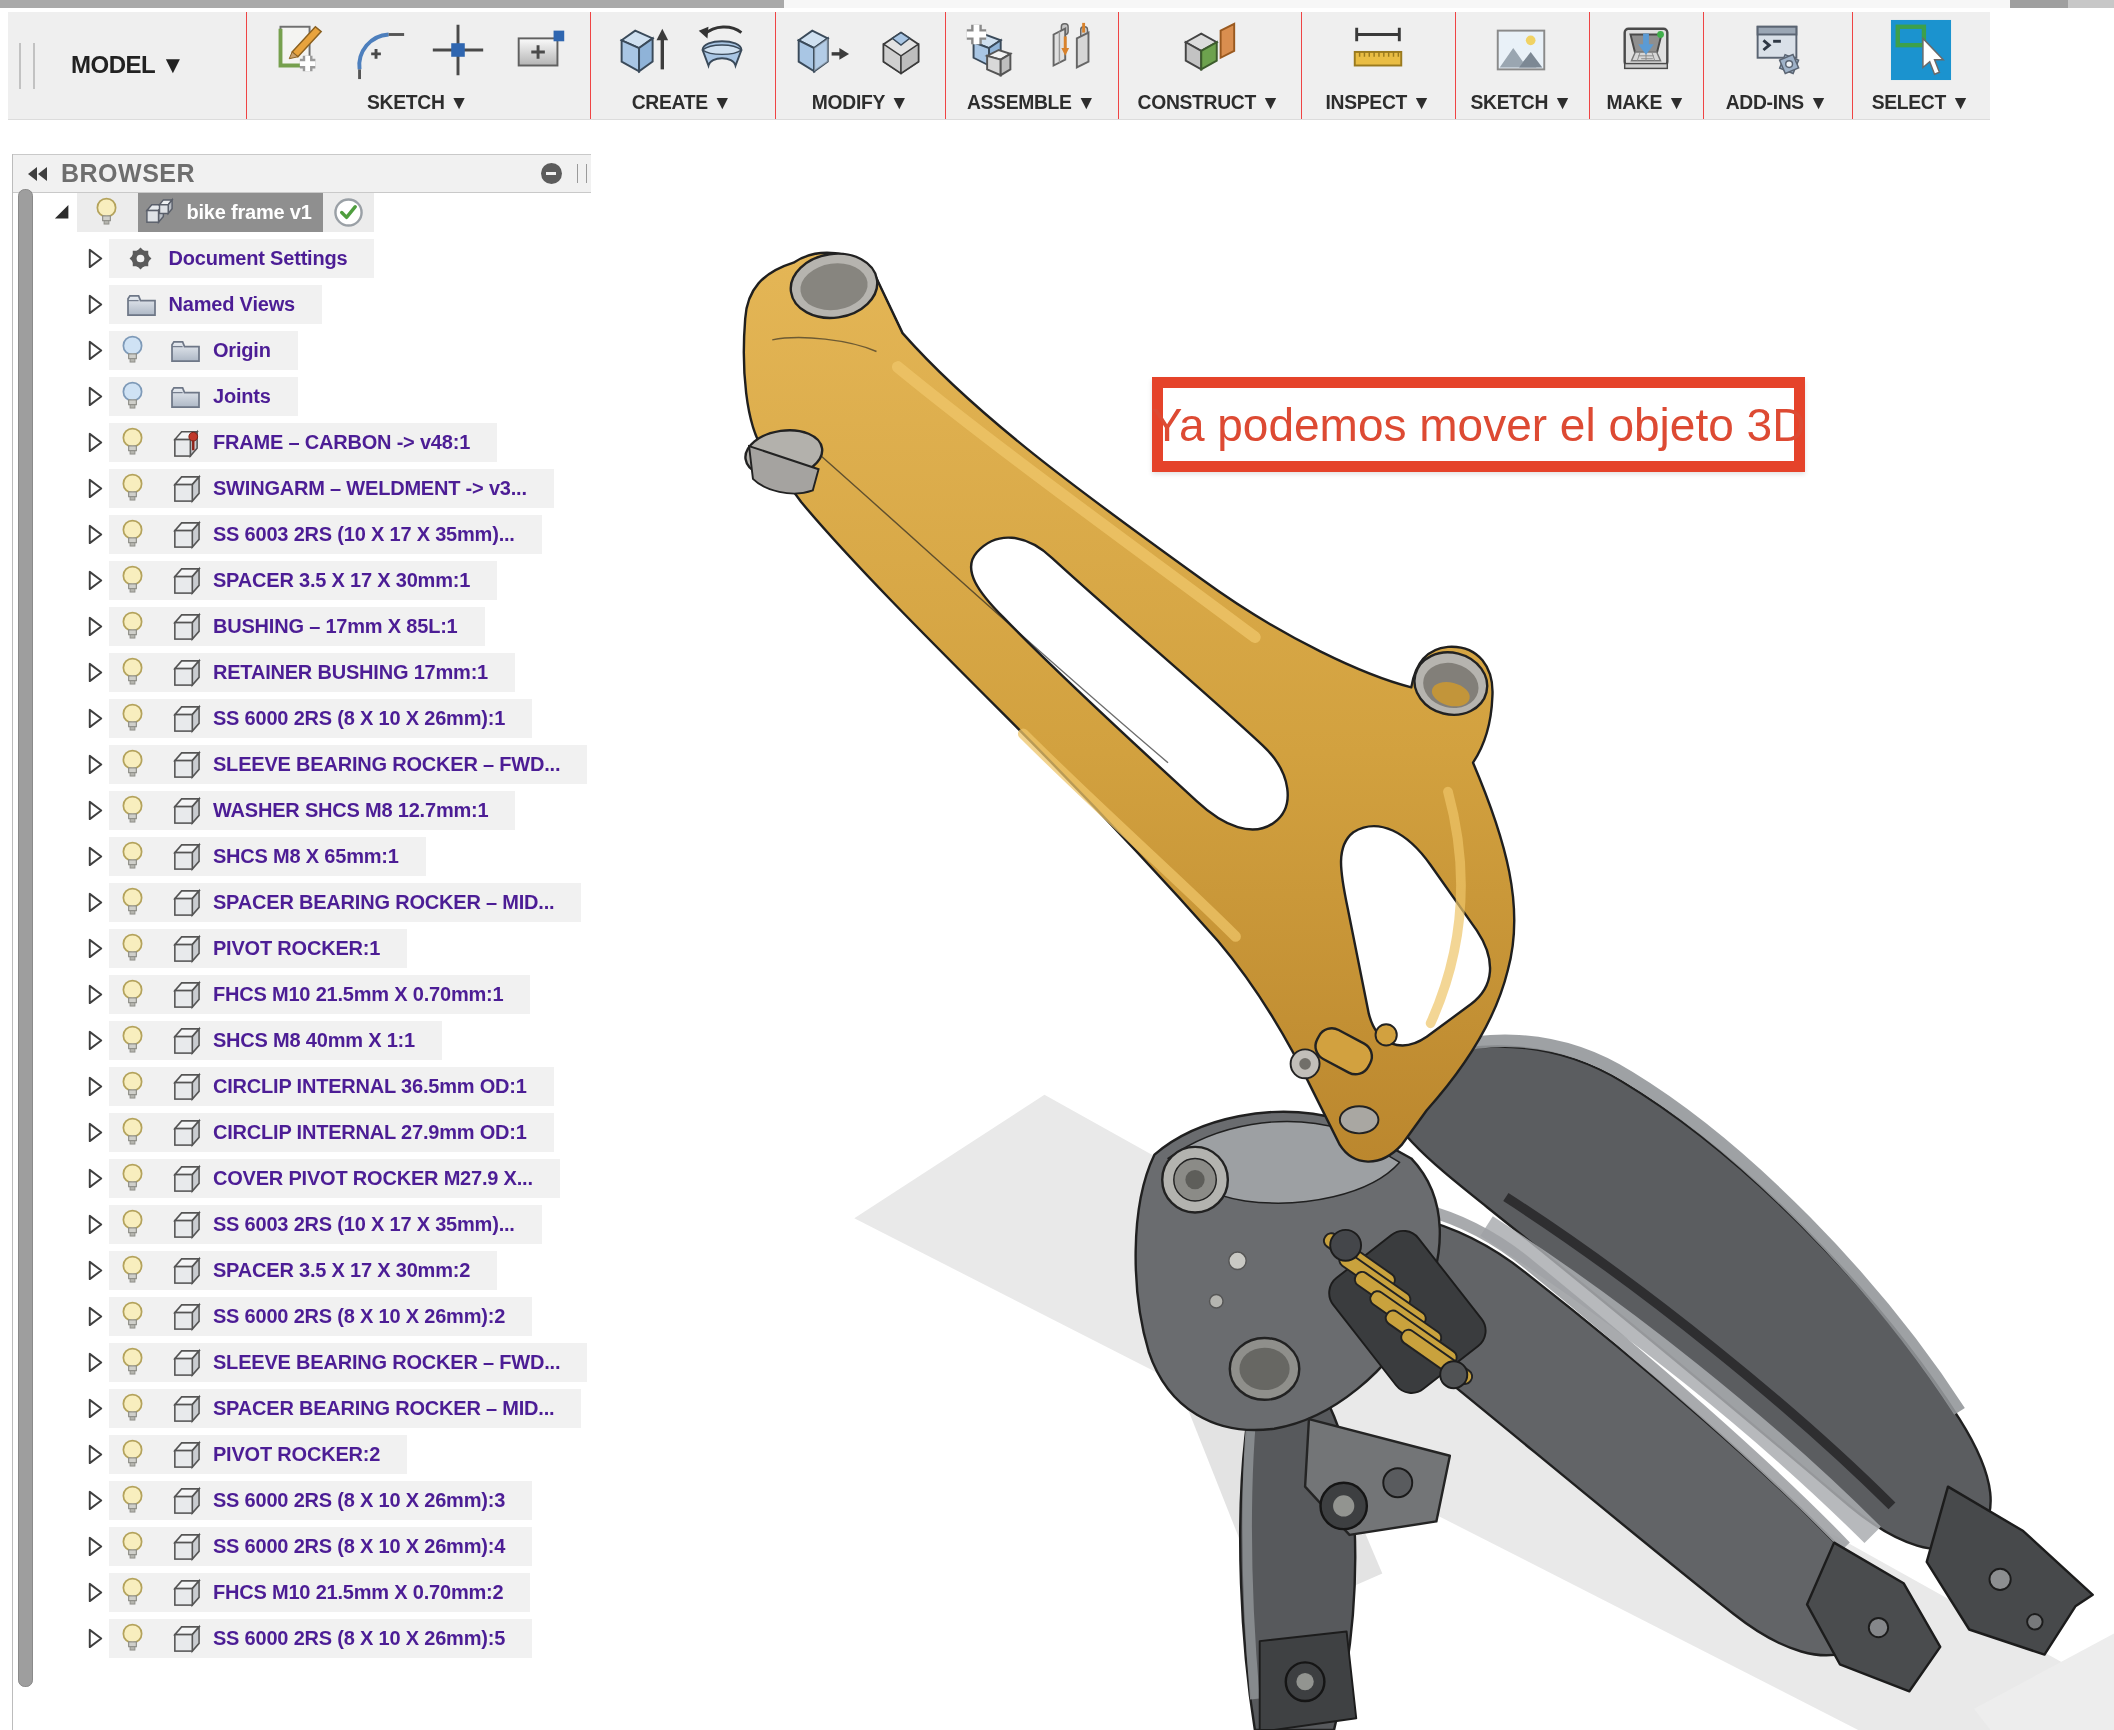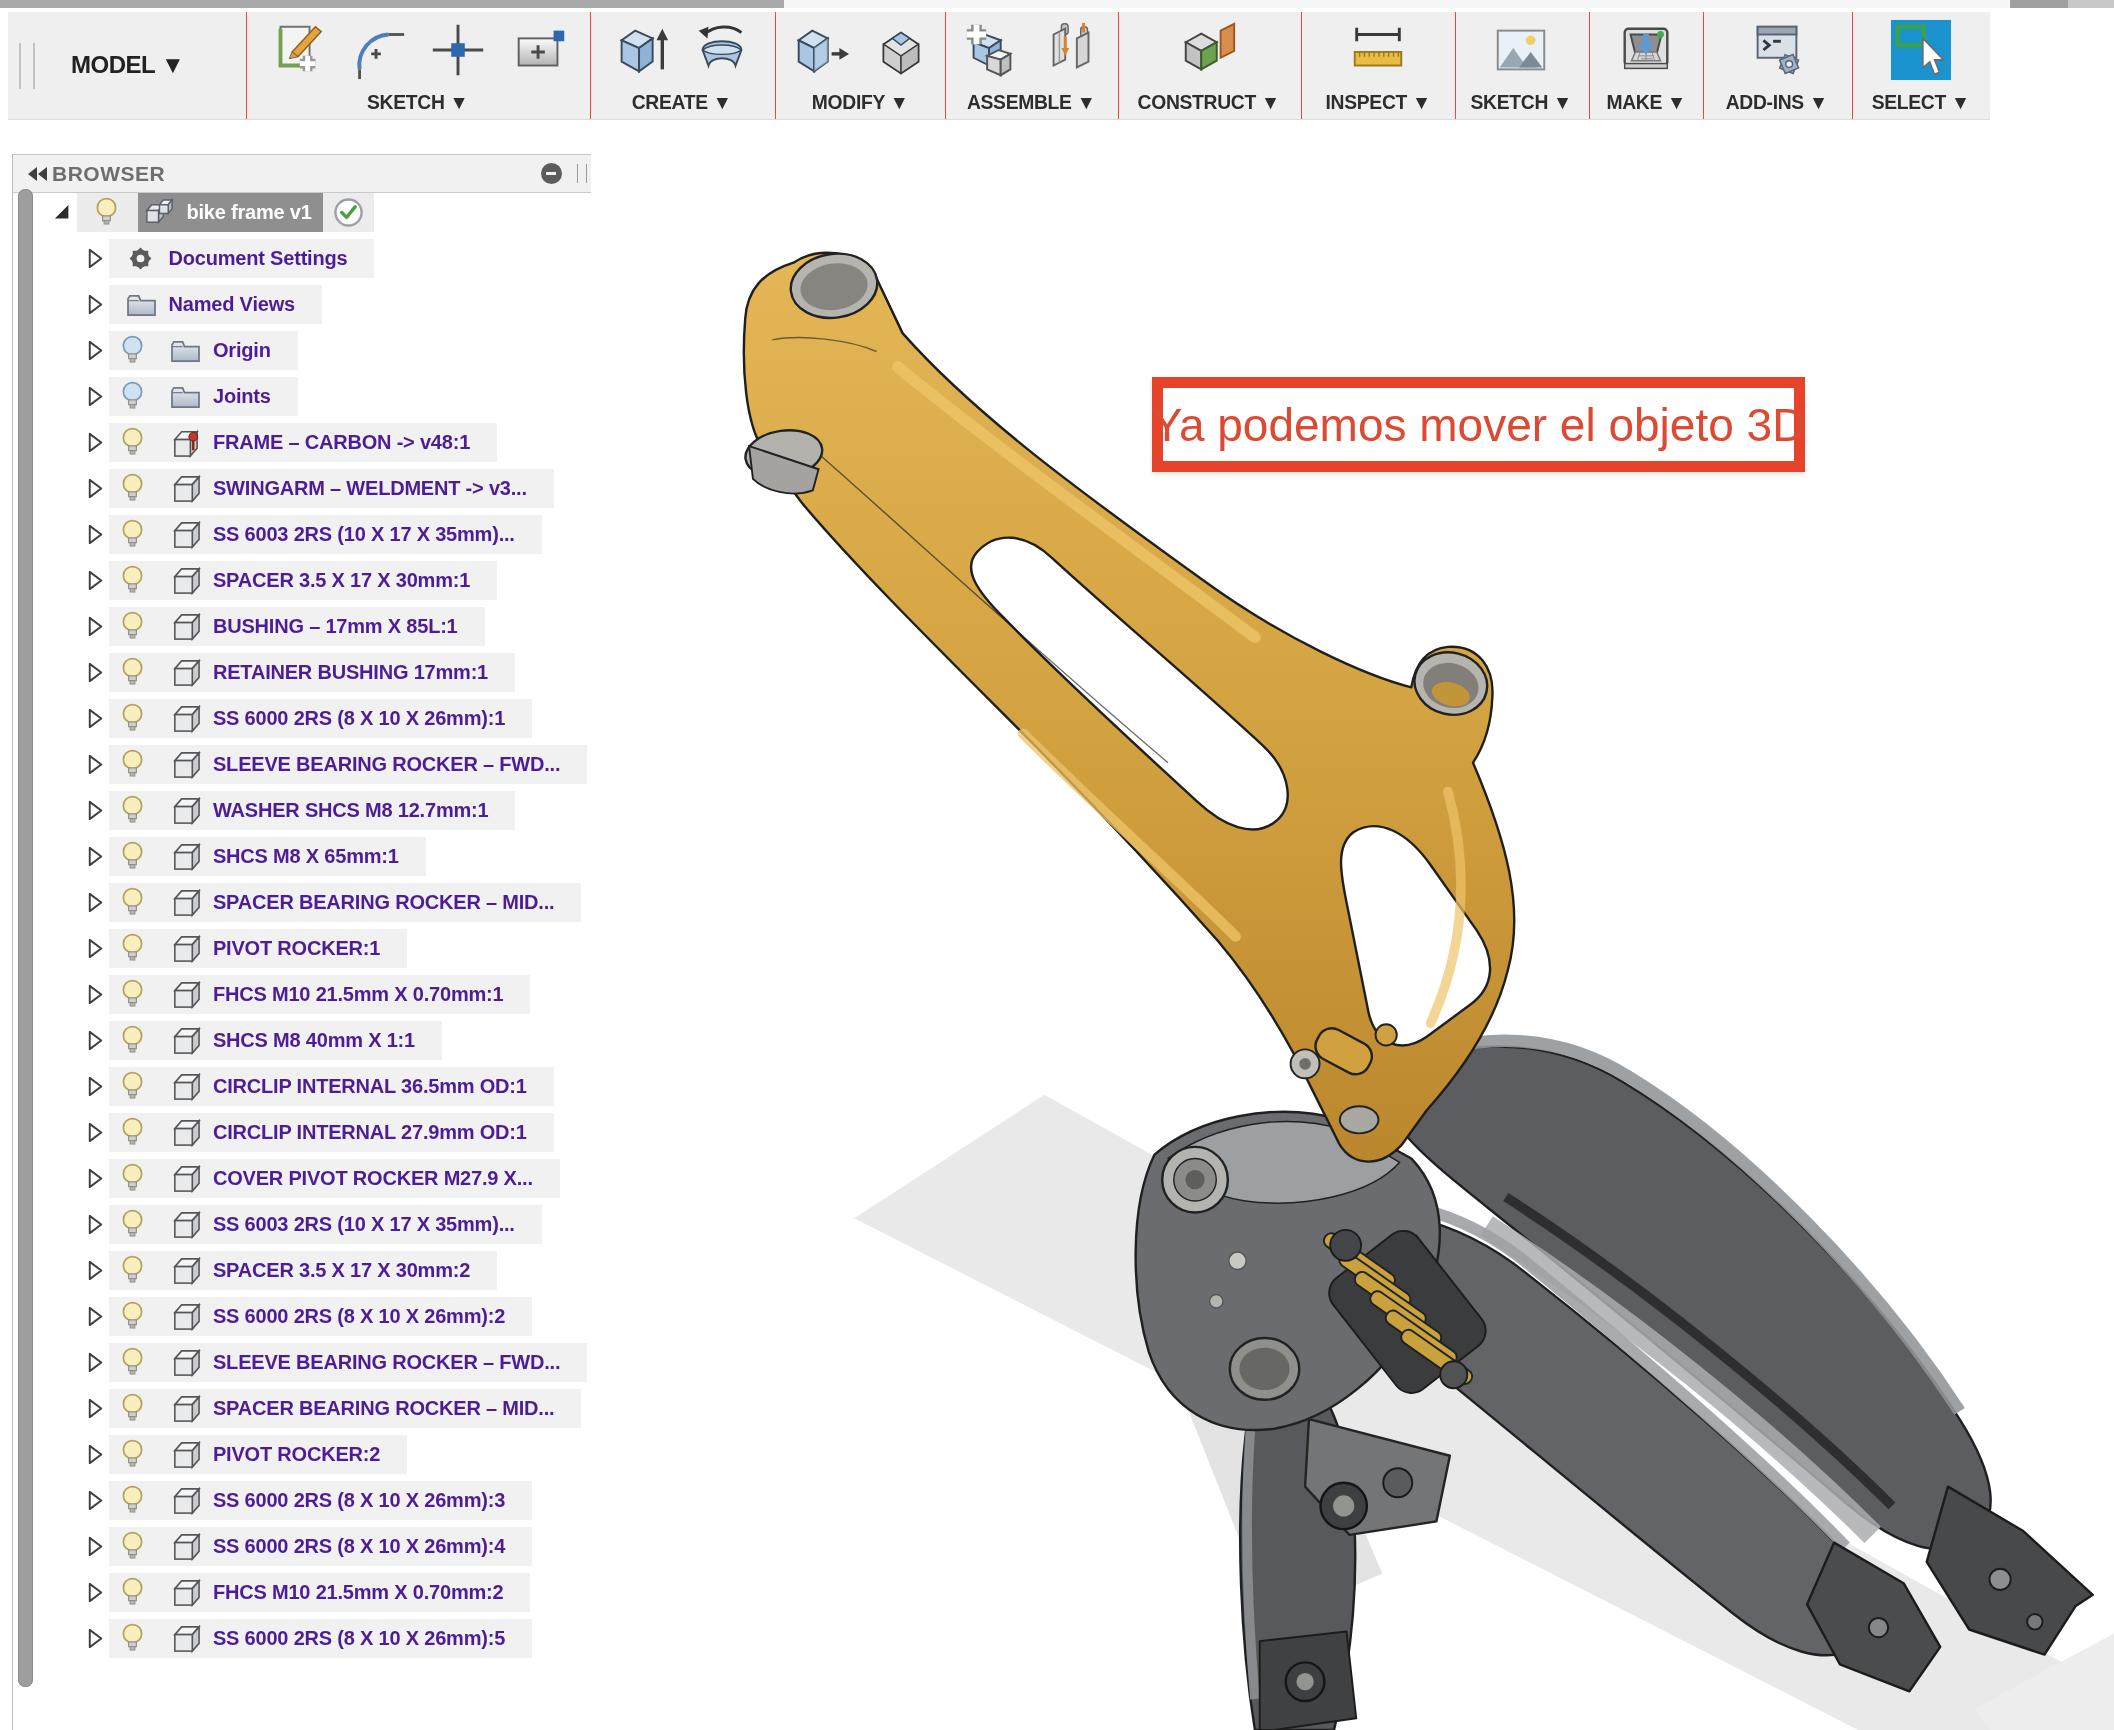--- a/index.html
+++ b/index.html
@@ -40,21 +40,21 @@
 
   
   .browser{position:absolute;left:11.6px;top:154px;width:579px;height:1576px;z-index:6;
     border-left:1px solid #bcbcbc;box-sizing:border-box;}
   .b-header{position:relative;height:37px;background:#f1f1f1;
     border-top:1px solid #c9c9c9;border-bottom:1px solid #c9c9c9;
     display:flex;align-items:center;}
   .b-collapse{margin-left:15.4px;display:flex;gap:1px;cursor:pointer;}
   .b-collapse i{display:block;width:0;height:0;border-top:7.7px solid transparent;
     border-bottom:7.7px solid transparent;border-right:9.7px solid #3f3f3f;}
-  .b-title{margin-left:5px;font-size:21px;font-weight:bold;color:#6e6e6e;letter-spacing:0.5px;}
+  .b-title{margin-left:14px;font-size:25px;font-weight:bold;color:#6e6e6e;letter-spacing:0.5px;}
   .b-minus{position:absolute;right:29px;top:7.7px;width:21px;height:21px;border-radius:50%;
     background:#5c5c5c;display:flex;align-items:center;justify-content:center;}
   .b-minus i{display:block;width:9.7px;height:2.9px;background:#f1f1f1;}
   .b-grip{position:absolute;right:3.9px;top:8.7px;width:7.7px;height:19.3px;
     border-left:1.9px solid #9a9a9a;border-right:1.9px solid #9a9a9a;}
   .v-scroll{position:absolute;left:5.8px;top:35px;width:12.6px;height:1496px;background:#9e9e9e;
     border:1px solid #8a8a8a;border-radius:6.8px;}
 
   
   .tree{position:absolute;left:0;top:35px;right:0;}

